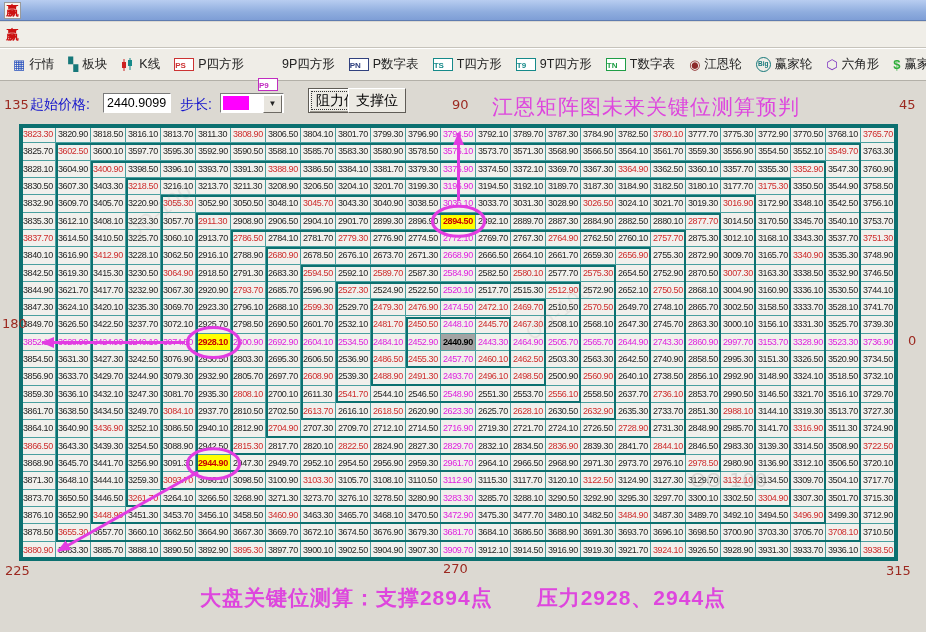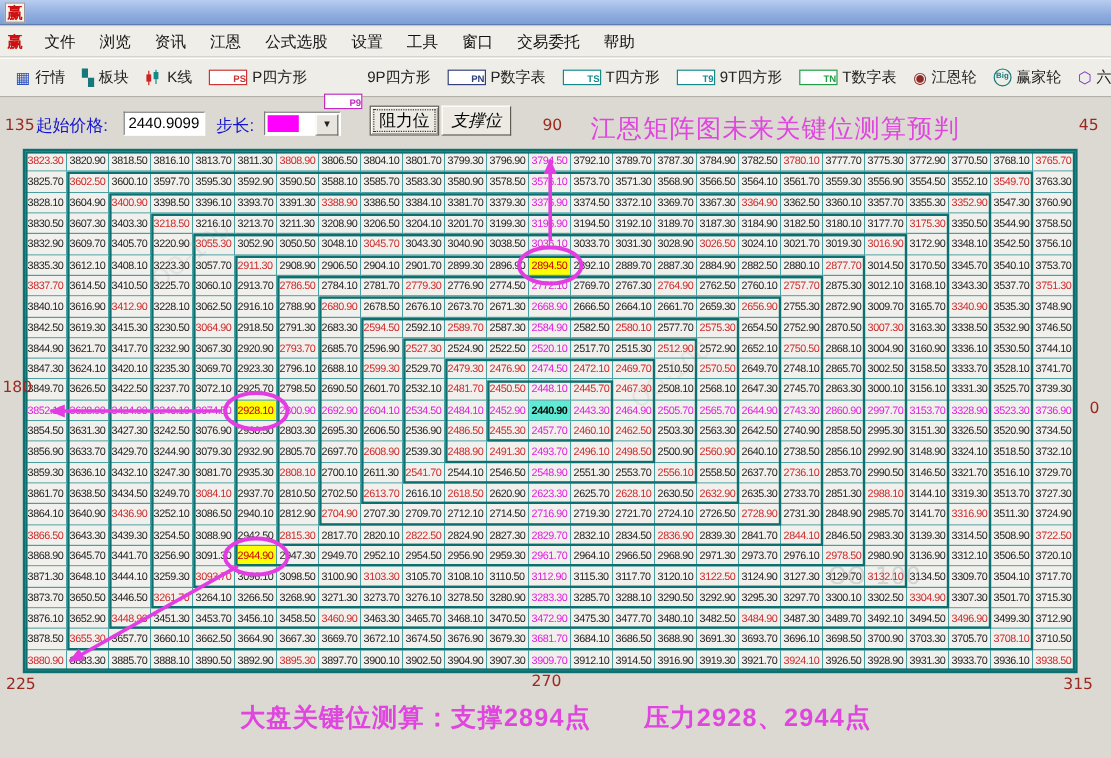--- a/index.html
+++ b/index.html
@@ -26,21 +26,21 @@
   }
   .menubar .logo{color:#cc1111;font-weight:bold;font-size:13px;margin:0 8px 0 6px;}
   .menuitem{padding:2px 10px;cursor:default;}
   .toolbar{
     position:absolute;left:0;top:48px;width:926px;height:33px;
     background:#efede7;border-top:1px solid #ffffff;border-bottom:1px solid #b3b0a8;
     display:flex;align-items:center;font-size:12.5px;color:#222;
     padding-left:6px;box-sizing:border-box;
   }
   .tbitem{display:flex;align-items:center;gap:4px;padding:2px 7px;white-space:nowrap;}
-  .badge{display:inline-block;width:32px;height:13px;line-height:13px;text-align:right;
+  .badge{display:inline-block;width:20px;height:13px;line-height:13px;text-align:left;
     font-size:8px;font-weight:bold;background:#fff;border:1px solid;box-sizing:border-box;}
   .glyph{font-size:13px;line-height:14px;}
   .bigcirc{display:inline-block;width:15px;height:15px;border-radius:50%;border:1.5px solid;
     font-size:6.5px;font-weight:bold;text-align:center;line-height:12px;box-sizing:border-box;}
   
   .ctrl-label{position:absolute;font-size:14px;color:#1414cc;}
   .corner{position:absolute;font-size:13px;color:#9c2920;font-family:"DejaVu Sans",sans-serif;}
   .inputbox{
     position:absolute;left:103px;top:93px;width:68px;height:20px;box-sizing:border-box;
     border:1px solid #7b7b7b;border-right-color:#fff;border-bottom-color:#fff;
@@ -73,52 +73,40 @@
     outline:2px solid #0c7070;background:#f1f0ec;
     display:grid;grid-template-columns:repeat(25,35px);grid-template-rows:repeat(25,17.32px);
   }
   .cell{
     box-sizing:border-box;border-right:1px solid #4aa0a0;border-bottom:1px solid #4aa0a0;
     font-size:9px;letter-spacing:-0.4px;line-height:16.5px;color:#1f1f1f;
     white-space:nowrap;overflow:hidden;padding-left:2px;background:#f1f0ec;
   }
   .cell.axis{color:#de1ede;}
   .cell.diag{color:#cd2c2c;}
-  .cell.key{background:#ffff00;color:#c90000;font-weight:normal;}
-  .cell.center{background:#5eead4;color:#000;font-weight:bold;}
+  .cell.key{background:#ffff00;color:#c90000;font-weight:bold;}
+  .cell.center{background:#a3a3a3;color:#000;font-weight:bold;}
   .ring{position:absolute;border:2px solid #0c7070;box-sizing:border-box;pointer-events:none;}
   .overlay{position:absolute;left:0;top:0;pointer-events:none;}
   .footer{
     position:absolute;left:0;top:584px;width:926px;text-align:center;
     font-size:21px;font-weight:bold;color:#de46de;letter-spacing:1px;
   }
   .wm{position:absolute;color:rgba(140,140,140,.28);font-size:20px;pointer-events:none;
       font-family:"DejaVu Sans",sans-serif;}
 </style>
 </head>
 <body>
 
 <div class="titlebar">
   <span class="logo">赢</span>
 </div>
 
 <div class="menubar">
   <span class="logo">赢</span>
-  <span id="menu-items" style="display:flex">
-      <span class="menuitem">文件</span>
-      <span class="menuitem">浏览</span>
-      <span class="menuitem">资讯</span>
-      <span class="menuitem">江恩</span>
-      <span class="menuitem">公式选股</span>
-      <span class="menuitem">设置</span>
-      <span class="menuitem">工具</span>
-      <span class="menuitem">窗口</span>
-      <span class="menuitem">交易委托</span>
-      <span class="menuitem">帮助</span>
-    </span>
 </div>
 
 <div class="toolbar">
     <span id="tb-items" style="display:flex">
       <span class="tbitem">
         <span class="glyph" style="color: rgb(42, 82, 190); font-weight: bold;">▦</span>
         <span>行情</span>
       </span>
       <span class="tbitem">
         <span class="glyph" style="color: rgb(22, 120, 122); font-weight: bold;">▚</span>
@@ -178,21 +166,21 @@
 
 <span class="corner" style="left:4px;top:97px;">135</span>
 <span class="ctrl-label" style="left:30px;top:96px;">起始价格:</span>
 <div class="inputbox">2440.9099</div>
 <span class="ctrl-label" style="left:180px;top:96px;">步长:</span>
 <div class="combo">
   <span class="swatch" id="step-swatch" style="background: rgb(255, 0, 255);"></span>
   <span class="drop">▼</span>
 </div>
 <div class="pushbtn focused" style="left:308px;">阻力位</div>
-<div class="pushbtn" style="left:368px;font-style:italic;">支撑位</div>
+<div class="pushbtn" style="left:348px;">支撑位</div>
 <span class="corner" style="left:452px;top:97px;">90</span>
 <span class="heading">江恩矩阵图未来关键位测算预判</span>
 <span class="corner" style="left:899px;top:97px;">45</span>
 
 <div class="gridwrap" id="grid">
     <div class="cell diag">3823.30</div>
     <div class="cell">3820.90</div>
     <div class="cell">3818.50</div>
     <div class="cell">3816.10</div>
     <div class="cell">3813.70</div>

